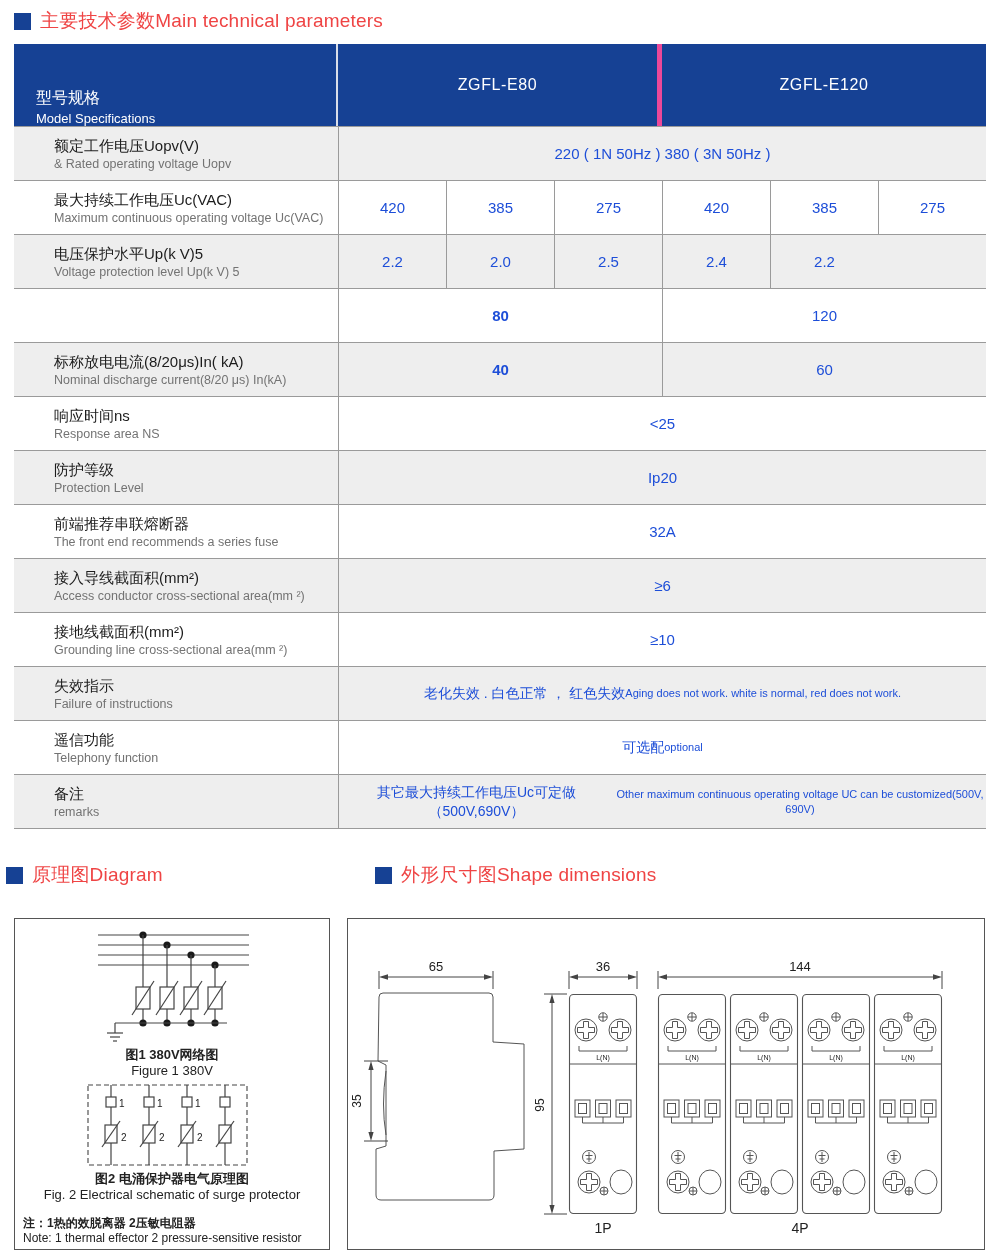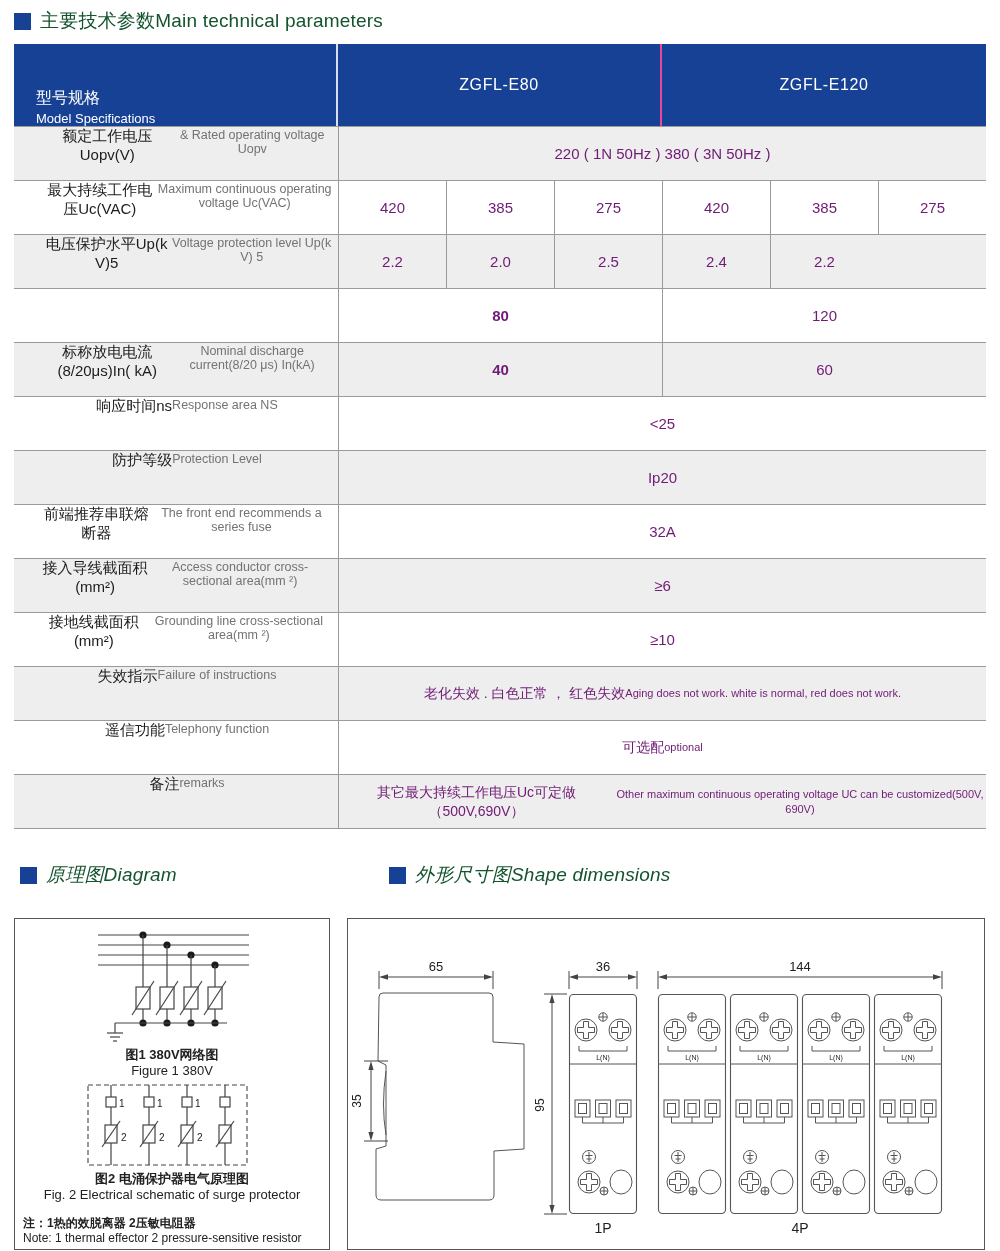--- a/index.html
+++ b/index.html
@@ -3,55 +3,55 @@
 <meta charset="utf-8">
 <style>
   :root { --blue:#164194; --bd:#9a9a9a; --gray:#eeeeee; --ink:#222; }
   * { box-sizing:border-box; }
   html,body { margin:0; padding:0; }
   body {
     width:1000px; height:1251px; background:#fff; color:var(--ink);
     font-family:"Liberation Sans","DejaVu Sans",sans-serif;
     overflow:hidden;
   }
-  .sec-title { display:flex; align-items:center; gap:9px; color:#14532d; }
+  .sec-title { display:flex; align-items:center; gap:9px; color:#ef4444; }
   .sec-title .sq { width:17px; height:17px; background:var(--blue); flex:0 0 auto; }
   .sec-title .txt { font-size:19px; letter-spacing:.2px; white-space:nowrap; }
   #main-title { margin:8px 0 10px 14px; }
 
   
   .param-table { margin-left:14px; width:972px; border-bottom:1px solid var(--bd); }
   .t-head { display:grid; grid-template-columns:324px 324px 324px; height:82px;
             background:var(--blue); color:#fff; }
   .t-head .h-label { display:flex; flex-direction:column; justify-content:flex-end;
             padding-left:22px; border-right:2px solid #d9dee9; }
   .h-label .cn { font-size:16px; }
   .h-label .en { font-size:13px; margin-top:2px; }
   .t-head .h-col { display:flex; align-items:center; justify-content:center;
             font-size:16px; letter-spacing:.6px; }
-  .t-head .h-col.mid { border-right:2px solid #ec4899; }
+  .t-head .h-col.mid { border-right:5px solid #ec4899; }
 
   .t-row { display:grid; grid-template-columns:324px repeat(6,108px); height:54px;
            border-top:1px solid var(--bd); background:#fff; }
   .t-row.gray { background:var(--gray); }
-  .cell-label { grid-column:1; display:flex; flex-direction:row; justify-content:center;
-                padding-left:28px; padding-right:6px;text-align:center; }
+  .cell-label { grid-column:1; display:flex; flex-direction:column; justify-content:center;
+                padding-left:40px; padding-right:6px; }
   .cell-label .cn { font-size:15px; color:#1c1c1c; }
   .cell-label .en { font-size:12.5px; color:#737373; margin-top:1px; }
   .cell-v { display:flex; align-items:center; justify-content:center; text-align:center;
-            font-size:15px; color:#701a75; border-left:1px solid var(--bd); line-height:1.3; }
+            font-size:15px; color:#1d4ed8; border-left:1px solid var(--bd); line-height:1.3; }
   .span6  { grid-column:2 / span 6; }
   .span3a { grid-column:2 / span 3;font-weight:bold; }
   .span3b { grid-column:5 / span 3; }
   .two-line { flex-direction:row; }
   .two-line .v-cn { font-size:14px; }
   .two-line .v-en { font-size:11px; }
 
   
-  .subhead-row { display:flex; margin:33px 0 0 20px;font-style:italic; }
+  .subhead-row { display:flex; margin:33px 0 0 6px; }
   .subhead-row .sec-title:first-child { width:369px; }
   .fig-row { display:flex; margin:30px 0 0 14px; gap:17px; }
   .fig-box { border:1px solid #555; background:#fff; }
   #diagram-box { width:316px; height:332px; }
   #shape-box   { width:638px; height:332px; }
   svg text { font-family:"Liberation Sans","DejaVu Sans",sans-serif; fill:#222; }
   .ln   { stroke:#444; stroke-width:1.2; fill:none; }
   .lnth { stroke:#555; stroke-width:1;   fill:none; }
   .dim  { stroke:#444; stroke-width:1;   fill:none; }
   .dot  { fill:#1a1a1a; }

